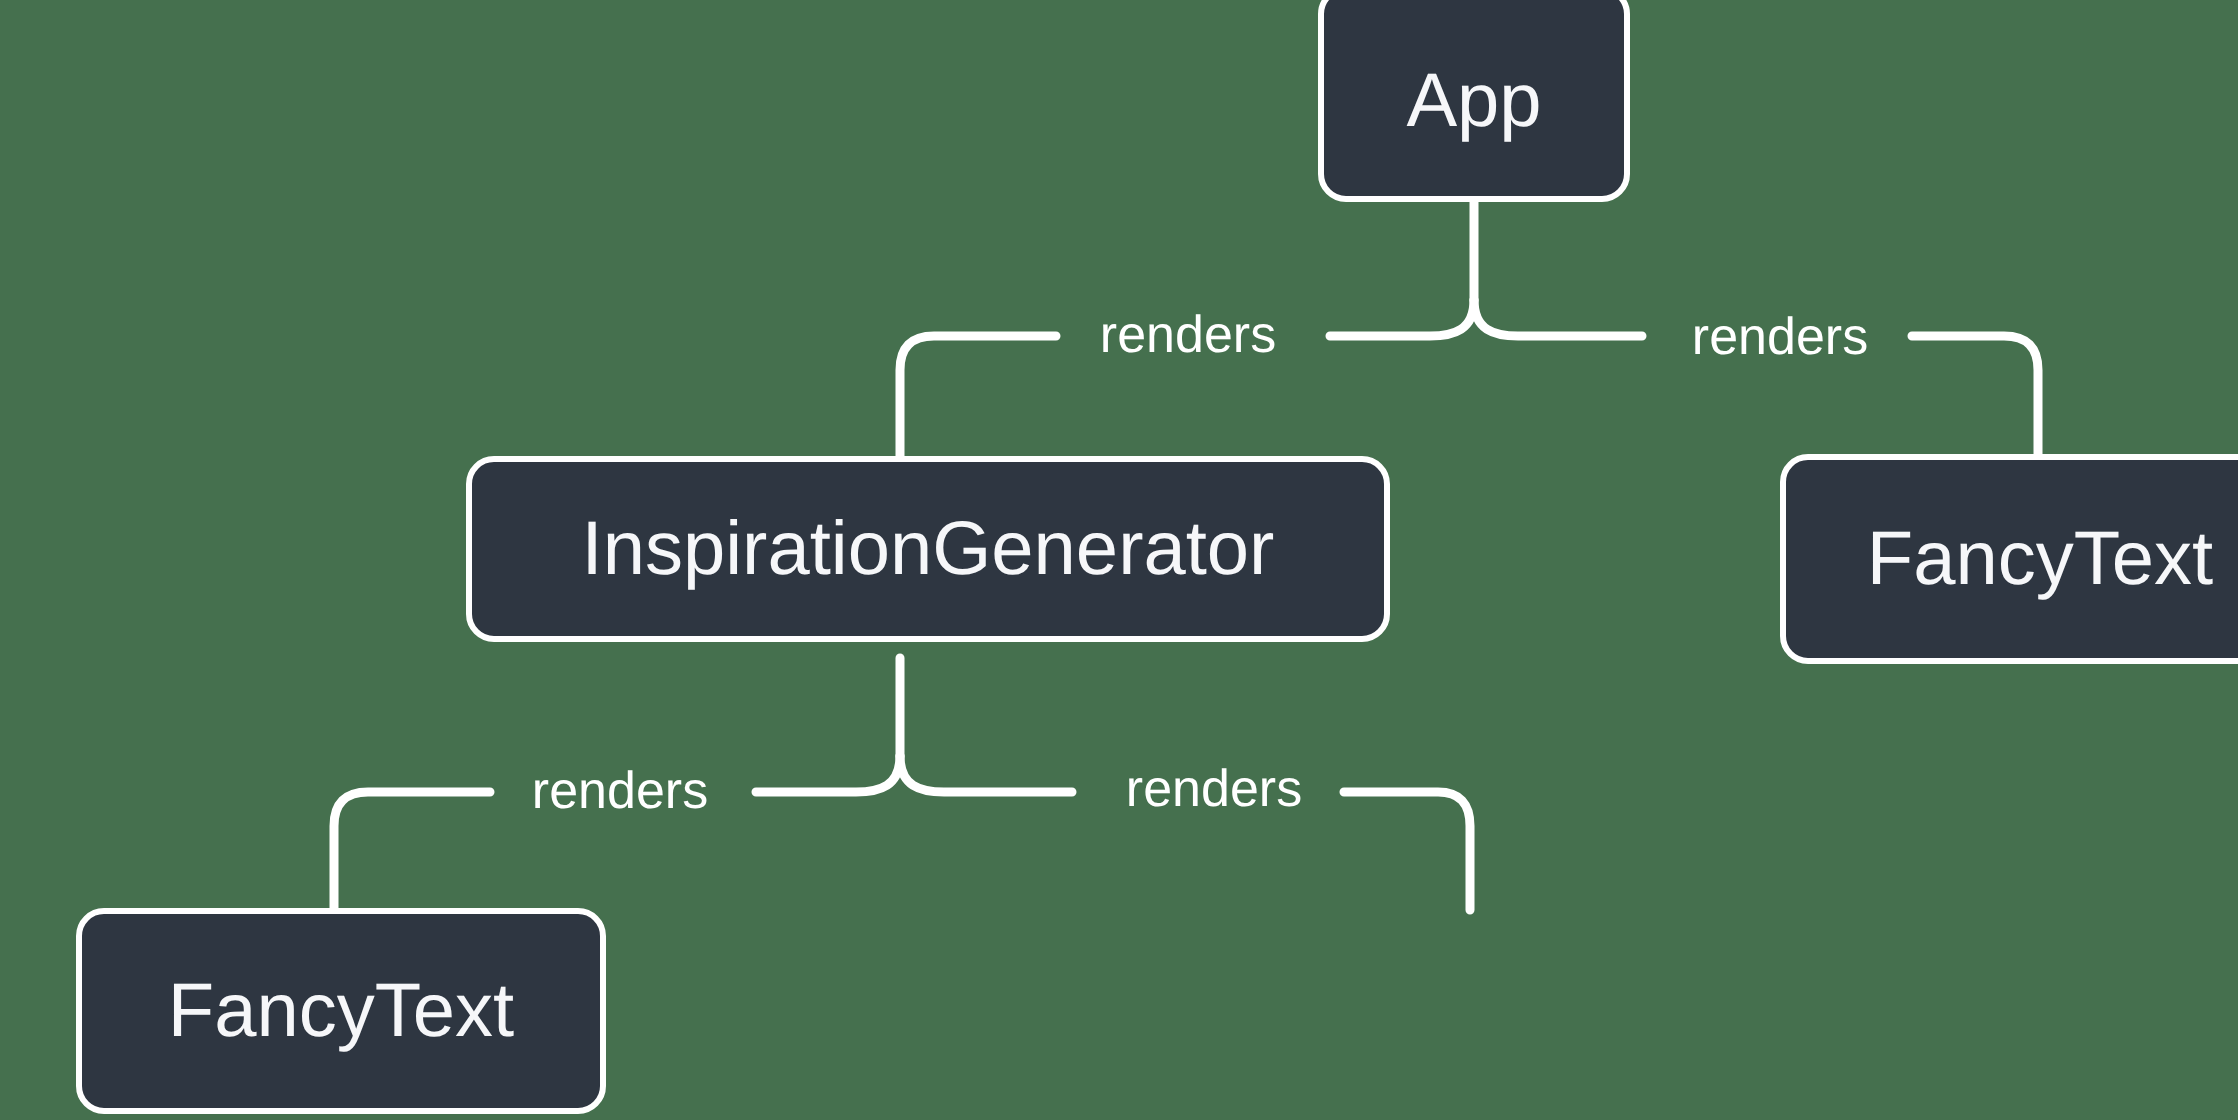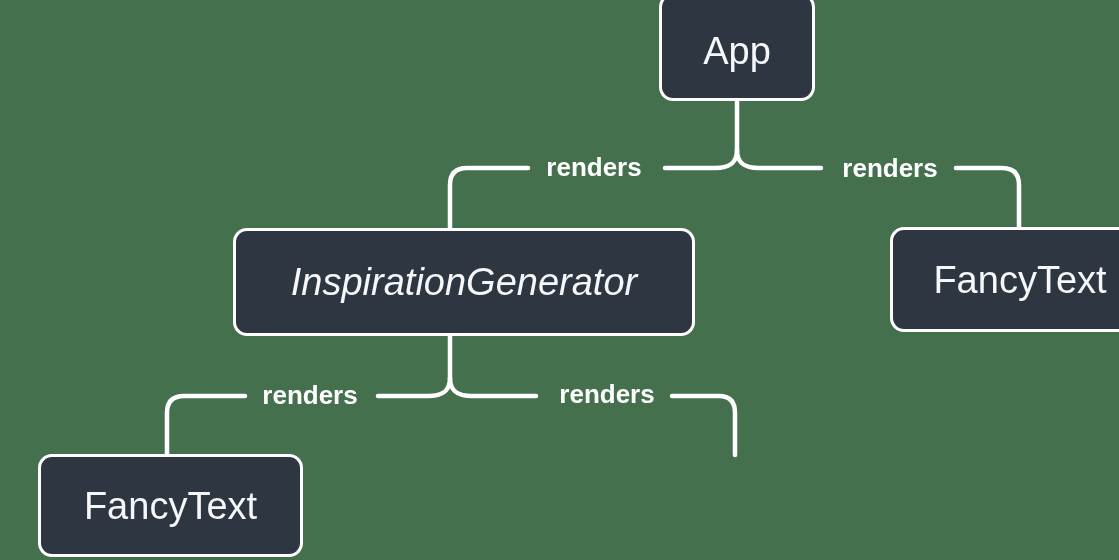--- a/index.html
+++ b/index.html
@@ -41,30 +41,30 @@
     justify-content: center;
     background: var(--node-fill);
     border: 3px solid var(--line);
     border-radius: 14px;
     color: var(--text);
     font-size: 38px;
     line-height: 1;
     white-space: nowrap;
   }
   .node-app            { left: 622px; top: -7px;  width: 156px; height: 108px; padding-top: 8px; }
-  .node-inspiration    { left: 196px; top: 228px; width: 462px; height: 108px; font-style: italic; }
+  .node-inspiration    { left: 196px; top: 228px; width: 462px; height: 93px; }
   .node-fancytext-top  { left: 853px; top: 227px; width: 260px; height: 105px; }
   .node-fancytext-bot  { left: 1px;   top: 454px; width: 265px; height: 103px; }
   .node-copyright      { left: 568px; top: 454px; width: 267px; height: 104px; }
   .edge-label {
     position: absolute;
     transform: translate(-50%, -50%);
     color: var(--line);
     font-size: 26px;
-    font-weight: 700;
+    font-weight: 400;
     line-height: 1;
     white-space: nowrap;
   }
   .edge-label-1 { left: 557px; top: 167px; }
   .edge-label-2 { left: 853px; top: 168px; }
   .edge-label-3 { left: 273px; top: 395px; }
   .edge-label-4 { left: 570px; top: 394px; }
 </style>
 </head>
 <body>

